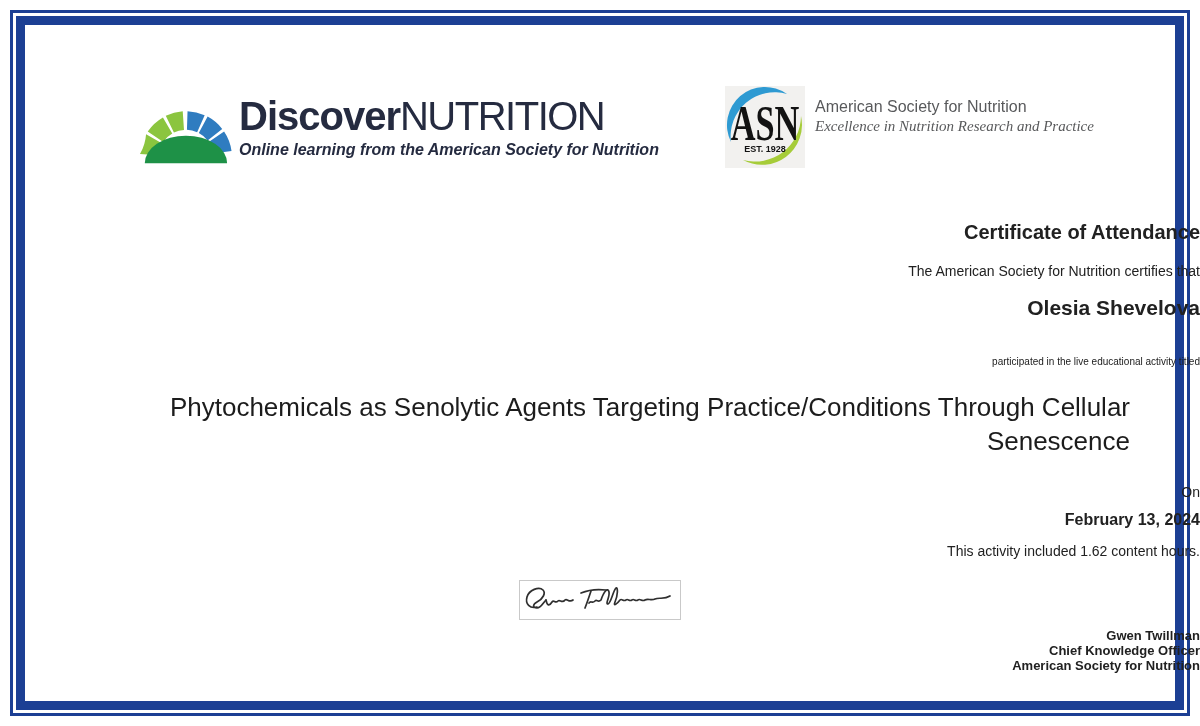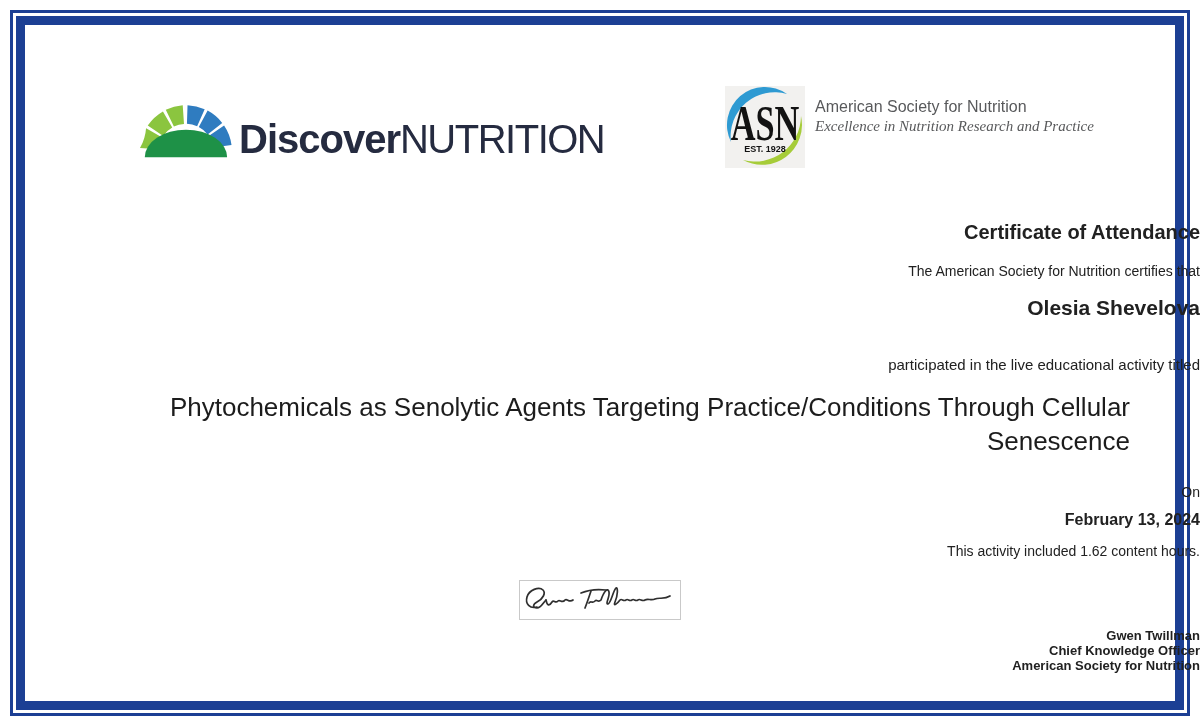--- a/index.html
+++ b/index.html
@@ -5,40 +5,40 @@
   html,body{margin:0;padding:0;}
   body{
     width:1200px;height:726px;position:relative;background:#ffffff;
     font-family:"Liberation Sans","DejaVu Sans",sans-serif;
     color:var(--text,#212121);overflow:hidden;
   }
   
   .frame-outer{position:absolute;inset:10px;border:3px solid var(--border_navy,#1c3f94);}
   .frame-inner{position:absolute;inset:3px;border:9px solid var(--border_navy,#1c3f94);}
   
-  .discover-logo{position:absolute;left:135px;top:72px;display:flex;align-items:flex-end;}
+  .discover-logo{position:absolute;left:135px;top:78px;display:flex;align-items:center;}
   .discover-icon{width:98px;height:88px;flex:0 0 auto;}
   .discover-text{margin-left:6px;padding-top:10px;}
   .discover-brand{font-size:40px;line-height:42px;color:var(--brand_navy,#252b40);white-space:nowrap;}
   .discover-brand .b{font-weight:700;letter-spacing:-1px;}
   .discover-brand .r{font-weight:400;letter-spacing:-1.5px;}
   .discover-tagline{margin-top:4px;font-size:16px;font-weight:700;font-style:italic;
     color:var(--brand_navy,#252b40);white-space:nowrap;}
   .asn-logo{position:absolute;left:723px;top:84px;display:flex;align-items:flex-start;}
   .asn-icon{width:84px;height:90px;flex:0 0 auto;}
   .asn-text{margin-left:8px;padding-top:14px;}
   .asn-org{font-size:16px;color:var(--asn_gray,#58595b);white-space:nowrap;}
   .asn-tagline{font-family:"Liberation Serif","DejaVu Serif",serif;font-style:italic;
     font-size:15px;color:var(--asn_gray,#58595b);white-space:nowrap;margin-top:2px;}
   
   .cline{position:absolute;left:0;right:0;text-align:right;}
   .cert-title{top:221px;font-size:20px;font-weight:700;}
   .certifies{top:263px;font-size:14px;}
   .recipient{top:296px;font-size:21px;font-weight:700;margin-left:20px;}
-  .participated{top:356px;font-size:15px;}
+  .participated{top:356px;font-size:10px;}
   .activity-title{top:390px;font-size:26px;font-weight:400;line-height:34px;
     padding:0 70px;color:#1c1c1c;}
   .on-label{top:484px;font-size:14px;}
   .date-line{top:511px;font-size:16px;font-weight:700;padding-left:28px;}
   .hours-line{top:543px;font-size:14px;}
   .signature-box{position:absolute;left:50%;top:580px;transform:translateX(-50%);
     width:160px;height:38px;border:1px solid #c9c9c9;background:#fff;}
   .signer-name{top:628px;font-size:13px;font-weight:700;margin-left:14px;}
   .signer-title{top:643px;font-size:13px;font-weight:700;}
   .signer-org{top:658px;font-size:13px;font-weight:700;}
@@ -55,20 +55,21 @@
     <path d="M11.3,56.5 A47,47 0 0 1 5.1,76.7 L24.1,78.0 A28,28 0 0 0 27.8,66.0 Z" style="fill:var(--light_green)"></path>
     <path d="M28.5,39.3 A47,47 0 0 0 13.0,53.7 L28.8,64.3 A28,28 0 0 1 38.0,55.8 Z" style="fill:var(--light_green)"></path>
     <path d="M48.7,33.1 A47,47 0 0 0 31.4,37.7 L39.7,54.8 A28,28 0 0 1 50.0,52.1 Z" style="fill:var(--light_green)"></path>
     <path d="M71.1,37.1 A47,47 0 0 0 53.6,33.0 L53.0,52.0 A28,28 0 0 1 63.4,54.4 Z" style="fill:var(--brand_blue)"></path>
     <path d="M89.0,51.1 A47,47 0 0 0 74.1,38.5 L65.1,55.3 A28,28 0 0 1 74.1,62.8 Z" style="fill:var(--brand_blue)"></path>
     <path d="M98.5,73.5 A47,47 0 0 0 90.9,53.7 L75.2,64.3 A28,28 0 0 1 79.7,76.1 Z" style="fill:var(--brand_blue)"></path>
     <path d="M10,86 A42,28 0 0 1 94,86 Z" style="fill:var(--dark_green)"></path>
   </svg>
   <div class="discover-text">
     <div class="discover-brand"><span class="b">Discover</span><span class="r">NUTRITION</span></div>
+    <div class="discover-tagline">Online learning from the American Society for Nutrition</div>
   </div>
 </div>
 
 <div class="asn-logo">
   <svg class="asn-icon" viewBox="0 0 84 90">
     <rect x="2" y="2" width="80" height="82" fill="#f2f1ef"></rect>
     <path d="M64,10 A38,38 0 0 0 8,58 A44,44 0 0 1 64,10 Z" style="fill:var(--asn_blue)"></path>
     <path d="M78,32 A40,40 0 0 1 20,76 A46,46 0 0 0 78,32 Z" style="fill:var(--asn_green)"></path>
     <g font-family="Liberation Serif, DejaVu Serif, serif" fill="#121212">
       <text transform="translate(42,56) scale(0.78,1.15)" text-anchor="middle" font-size="44" font-weight="bold">ASN</text>

